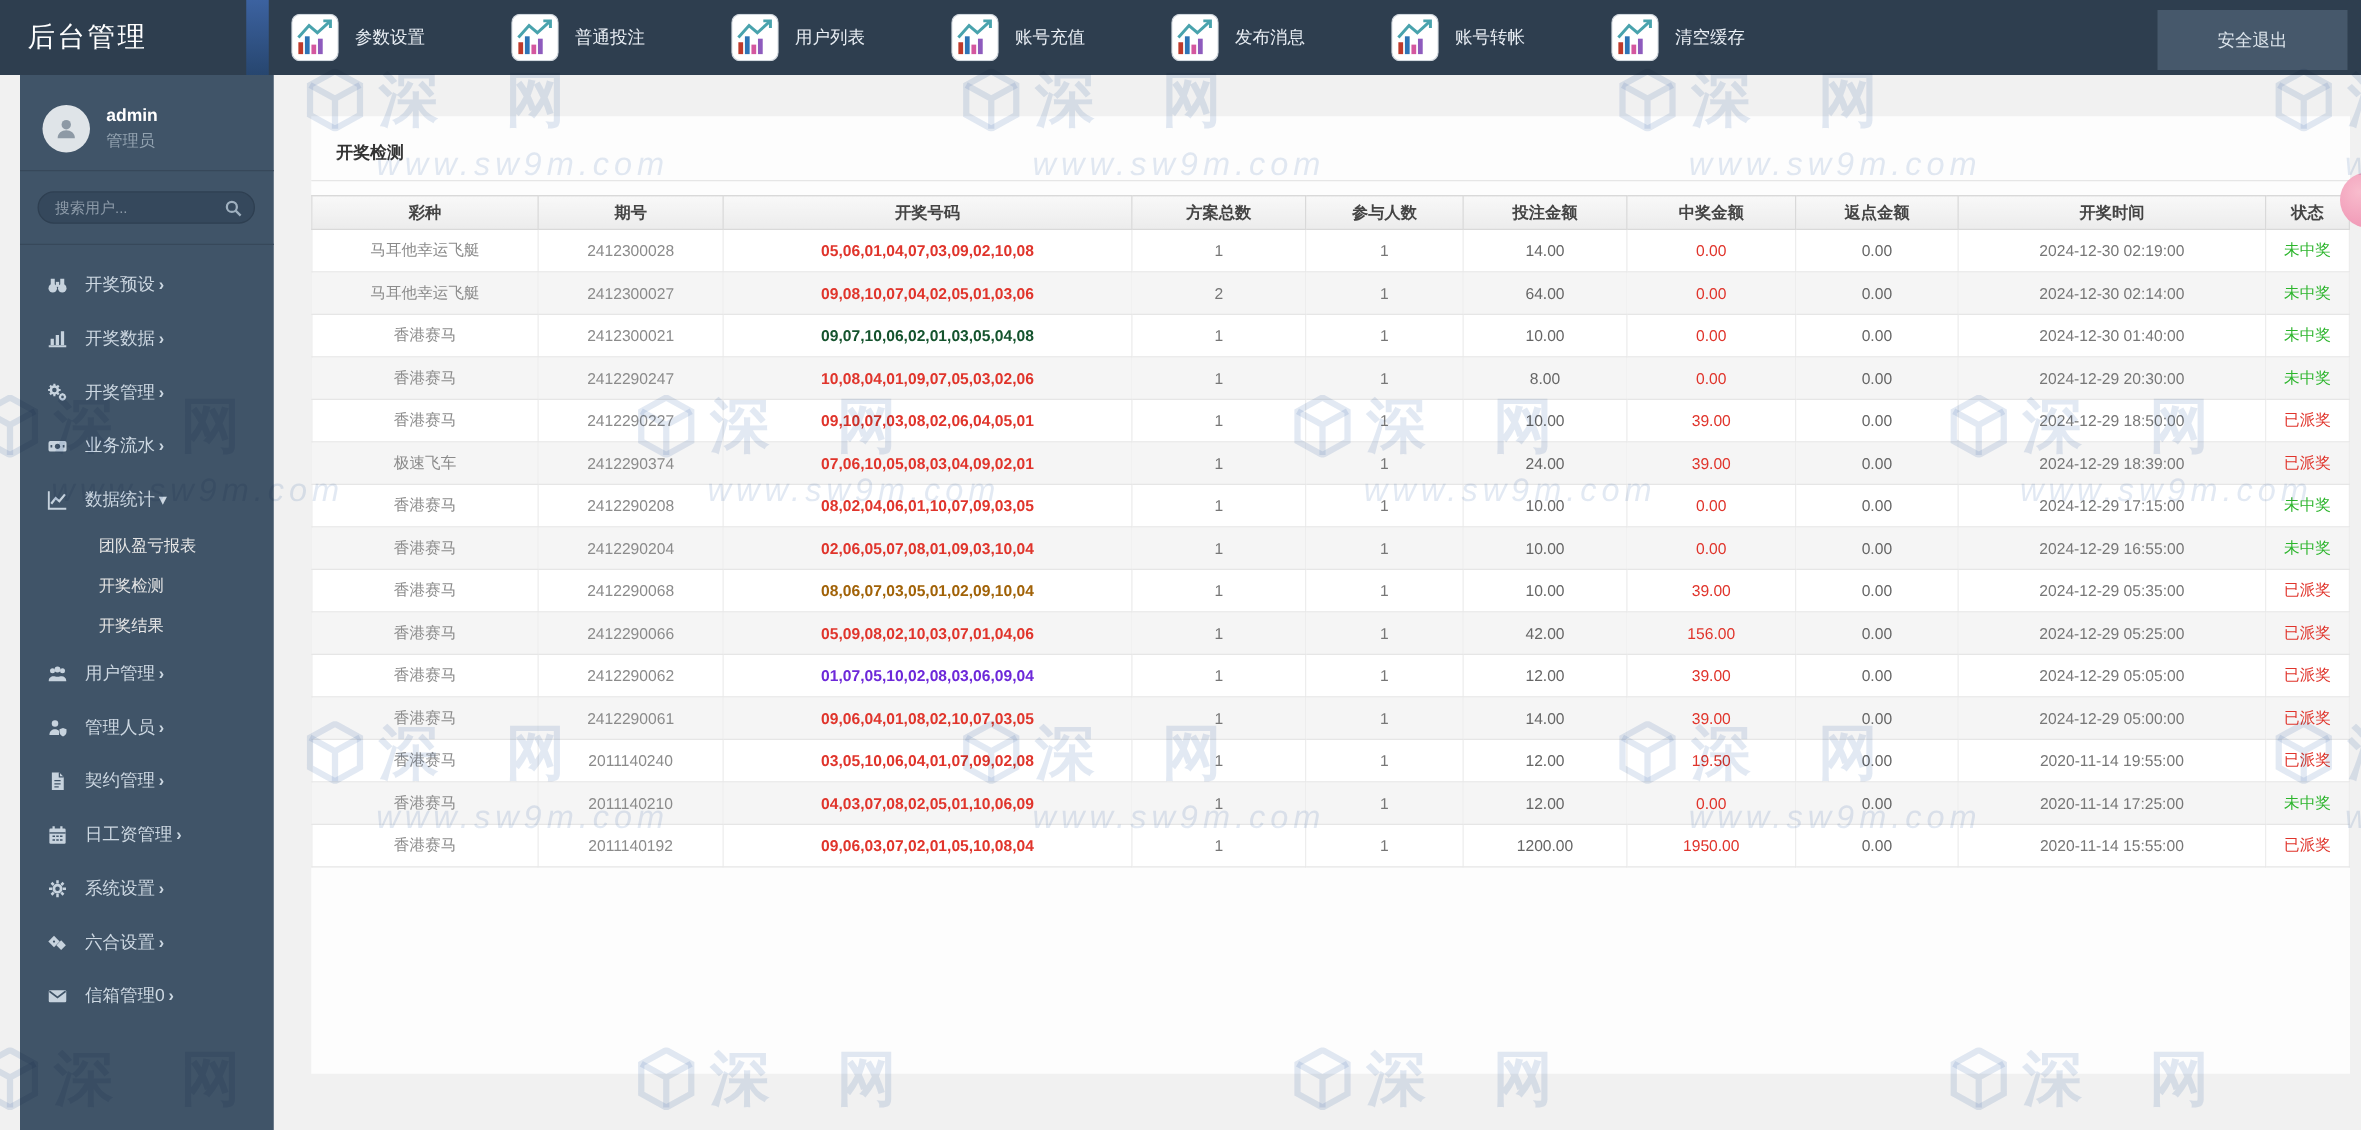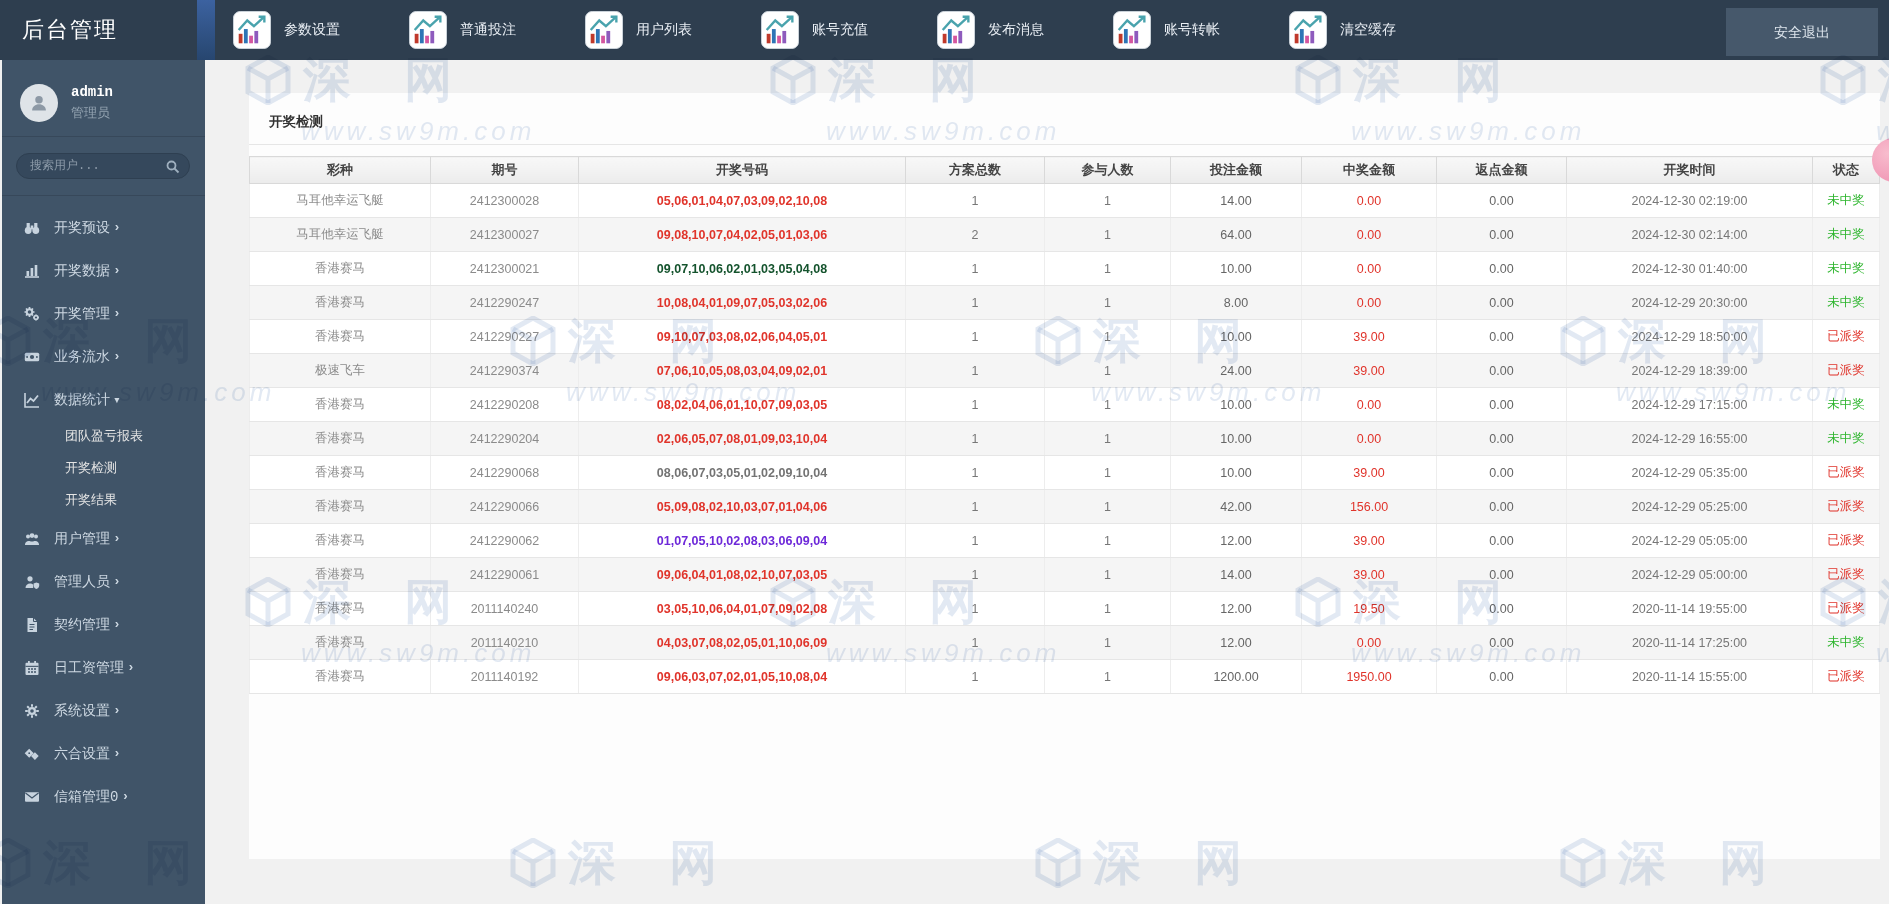--- a/index.html
+++ b/index.html
@@ -13,21 +13,21 @@
                    background:linear-gradient(180deg,#3c62a0 0%,#27466f 100%); }
   .topnav { position:absolute; left:233px; top:0; height:60px; display:flex; align-items:center; }
   .nav-item { display:flex; align-items:center; width:176px; cursor:pointer; }
   .chart-ico { width:38px; height:38px; margin-right:13px; flex:0 0 38px; }
   .chart-ico svg { width:38px; height:38px; display:block; }
   .nav-lbl { color:#e9eef4; font-size:14px; white-space:nowrap; }
   .logout-btn { position:absolute; right:11px; top:8px; width:152px; height:48px; background:#46586b;
                 color:#dde5ec; font-size:14px; text-align:center; line-height:48px; cursor:pointer; }
 
   
-  .sidebar { position:absolute; left:2px; top:60px; width:203px; height:844px; background:#405468; z-index:2;font-family:Liberation Mono, monospace; }
+  .sidebar { position:absolute; left:16px; top:60px; width:203px; height:844px; background:#405468; z-index:2; }
   .userblock { padding:24px 0 14px 18px; border-bottom:1px solid #37485a; display:flex; align-items:center; }
   .avatar { width:38px; height:38px; border-radius:50%; background:#dfe4e8; display:flex;
             align-items:center; justify-content:center; margin-right:13px; }
   .avatar svg { width:20px; height:20px; }
   .uname { color:#ffffff; font-size:14px; font-weight:bold; }
   .urole { color:#93a3b1; font-size:13px; margin-top:4px; }
   .searchwrap { padding:16px 0 16px 14px; border-bottom:1px solid #37485a; }
   .searchbox { width:174px; height:26px; background:#35485c; border:1px solid #2e3f51; border-radius:14px; position:relative; }
   .searchbox input { background:transparent; border:none; outline:none; color:#aeb9c4; font-size:12px;
                      padding:5px 28px 5px 13px; width:168px; font-family:inherit; }
@@ -471,21 +471,21 @@
             <td class="c-players">1</td>
             <td class="c-bet">10.00</td>
             <td class="c-win" style="color: rgb(224, 52, 43);">0.00</td>
             <td class="c-rebate">0.00</td>
             <td class="c-time">2024-12-29 16:55:00</td>
             <td class="c-status" style="color: rgb(45, 181, 45);">未中奖</td>
           </tr>
           <tr class="">
             <td class="c-lottery">香港赛马</td>
             <td class="c-period">2412290068</td>
-            <td class="c-numbers" style="color: #737373;">08,06,07,03,05,01,02,09,10,04</td>
+            <td class="c-numbers" style="color: #a16207;">08,06,07,03,05,01,02,09,10,04</td>
             <td class="c-plans">1</td>
             <td class="c-players">1</td>
             <td class="c-bet">10.00</td>
             <td class="c-win" style="color: rgb(224, 52, 43);">39.00</td>
             <td class="c-rebate">0.00</td>
             <td class="c-time">2024-12-29 05:35:00</td>
             <td class="c-status" style="color: rgb(224, 52, 43);">已派奖</td>
           </tr>
           <tr class="even">
             <td class="c-lottery">香港赛马</td>

